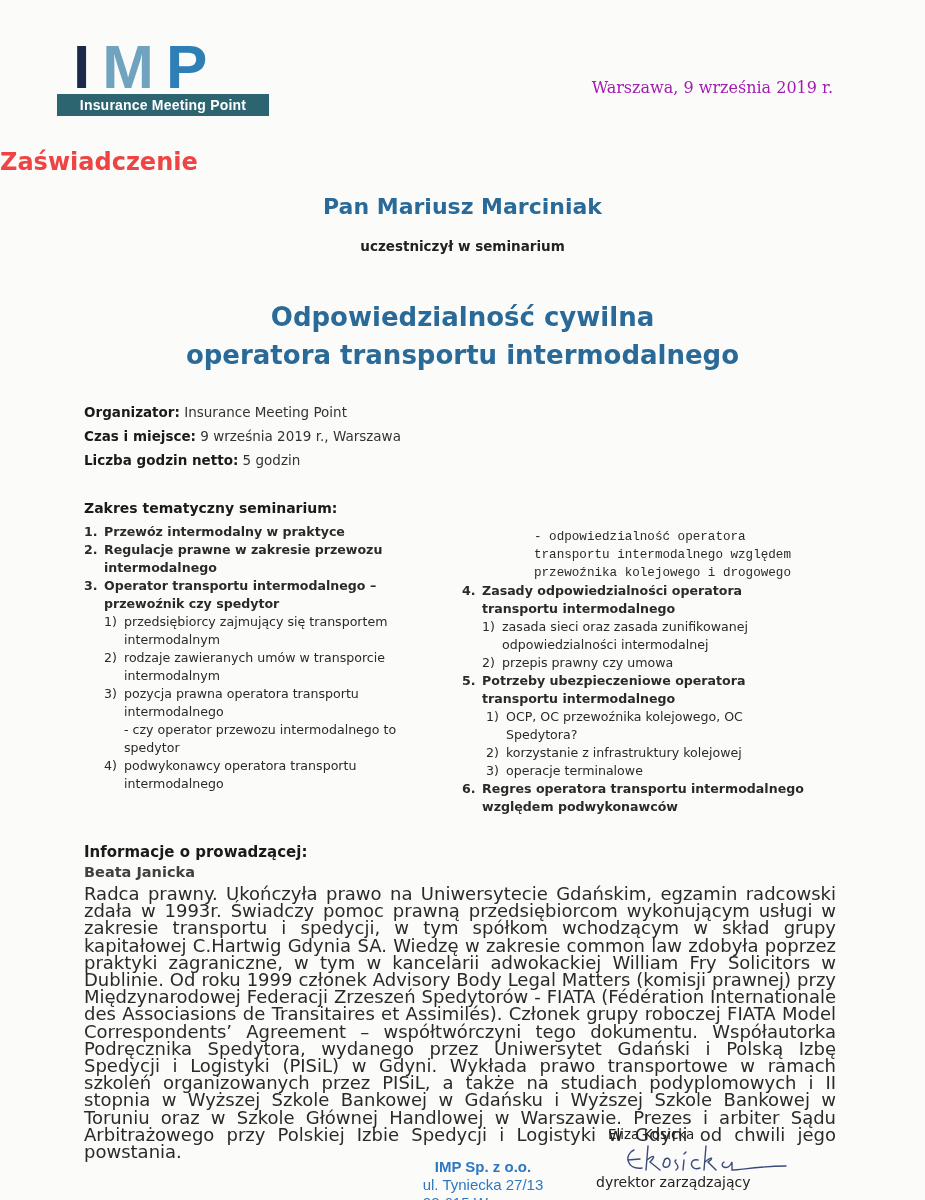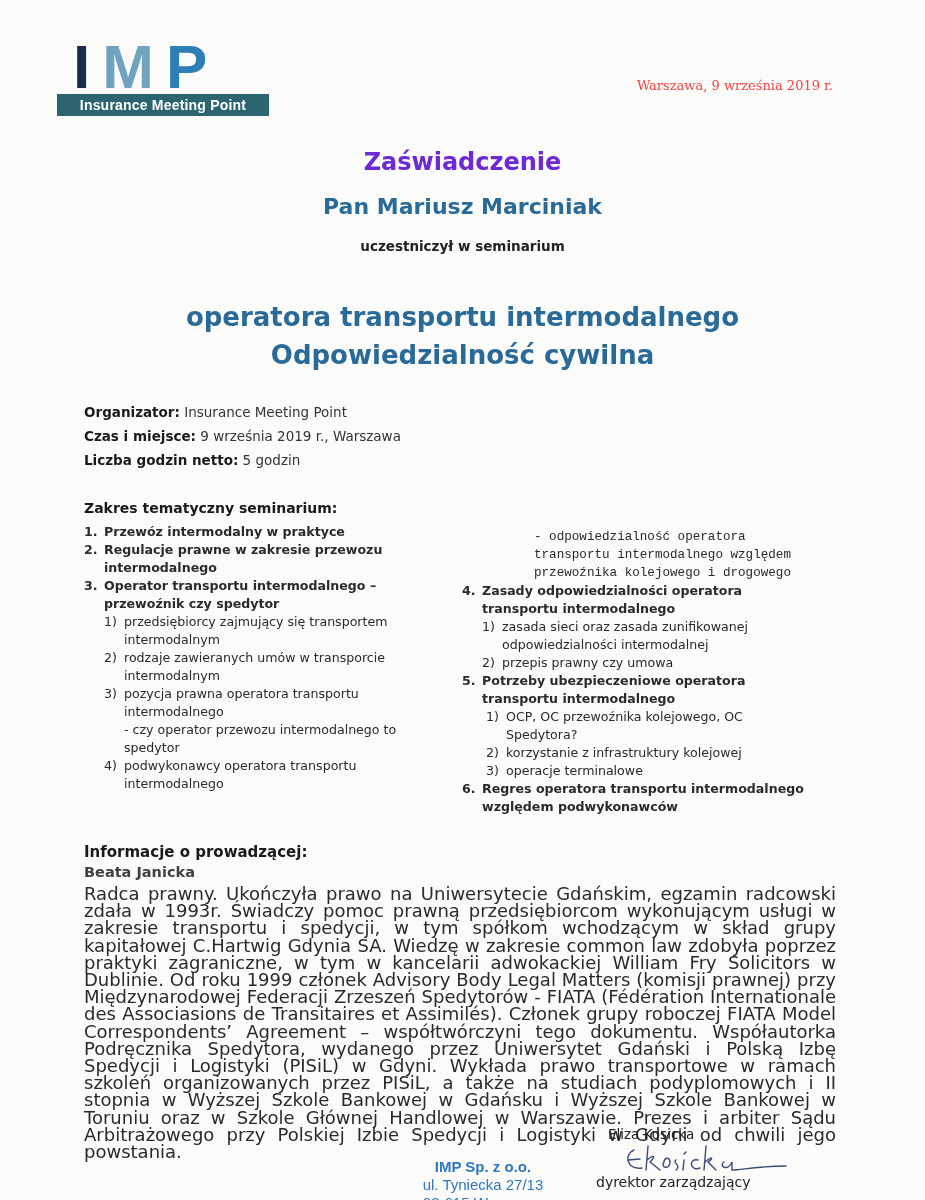--- a/index.html
+++ b/index.html
@@ -14,23 +14,23 @@
 
   
   .logo { left: 57px; top: 38px; width: 212px; height: 80px; }
   .logo-letters { position: absolute; left: 16px; top: 4px; height: 50px; display: flex; gap: 12px; }
   .lt { font-family: "Liberation Sans", sans-serif; font-weight: bold; font-size: 62px; line-height: 50px; letter-spacing: 0; }
   .lt-i { color: #1b2a4a; }
   .lt-m { color: #6fa3c0; }
   .lt-p { color: #2e7fb6; }
   .logo-bar { position: absolute; left: 0; top: 56px; width: 212px; height: 22px; background: #2c6470; color: #fff; font-family: "Liberation Sans", sans-serif; font-weight: bold; font-size: 14px; line-height: 22px; text-align: center; letter-spacing: 0.2px; }
 
-  .date { right: 92px; top: 78px; font-family: "DejaVu Serif", serif; font-size: 13px; color: #ef4444; }
+  .date { right: 92px; top: 78px; font-family: "DejaVu Serif", serif; font-size: 16px; color: #a21caf; }
 
-  .title { left: 0; width: 925px; top: 148px; text-align: center; font-size: 24px; font-weight: bold; color: #6d28d9; }
+  .title { left: 0; width: 925px; top: 148px; text-align: left; font-size: 24px; font-weight: bold; color: #ef4444; }
   .name { left: 0; width: 925px; top: 194px; text-align: center; font-size: 22px; font-weight: bold; color: #2a6a98; }
   .participated { left: 0; width: 925px; top: 238px; text-align: center; font-size: 13.5px; font-weight: bold; color: #222; }
   .seminar-title { left: 0; width: 925px; top: 298px; text-align: center; font-size: 26px; font-weight: bold; color: #2a6a98; line-height: 38px; }
 
   .info { left: 84px; top: 400px; font-size: 13.5px; line-height: 24px; color: #333; }
   .info b { color: #1a1a1a; }
 
   .scope-head { left: 84px; top: 500px; font-size: 14px; font-weight: bold; color: #1a1a1a; }
 
   .col { font-size: 12.6px; line-height: 18px; color: #2a2a2a; }
@@ -66,22 +66,22 @@
   </div>
   <div class="logo-bar">Insurance Meeting Point</div>
 </div>
 
 <div class="abs date">Warszawa, 9 września 2019 r.</div>
 
 <div class="abs title">Zaświadczenie</div>
 <div class="abs name">Pan Mariusz Marciniak</div>
 <div class="abs participated">uczestniczył w seminarium</div>
 <div class="abs seminar-title">
+  <div>Odpowiedzialność cywilna</div>
   <div>operatora transportu intermodalnego</div>
-  <div>Odpowiedzialność cywilna</div>
 </div>
 
 <div class="abs info">
   <div><b>Organizator:</b><span> Insurance Meeting Point</span></div>
   <div><b>Czas i miejsce:</b><span> 9 września 2019 r., Warszawa</span></div>
   <div><b>Liczba godzin netto:</b><span> 5 godzin</span></div>
 </div>
 
 <div class="abs scope-head">Zakres tematyczny seminarium:</div>
 

